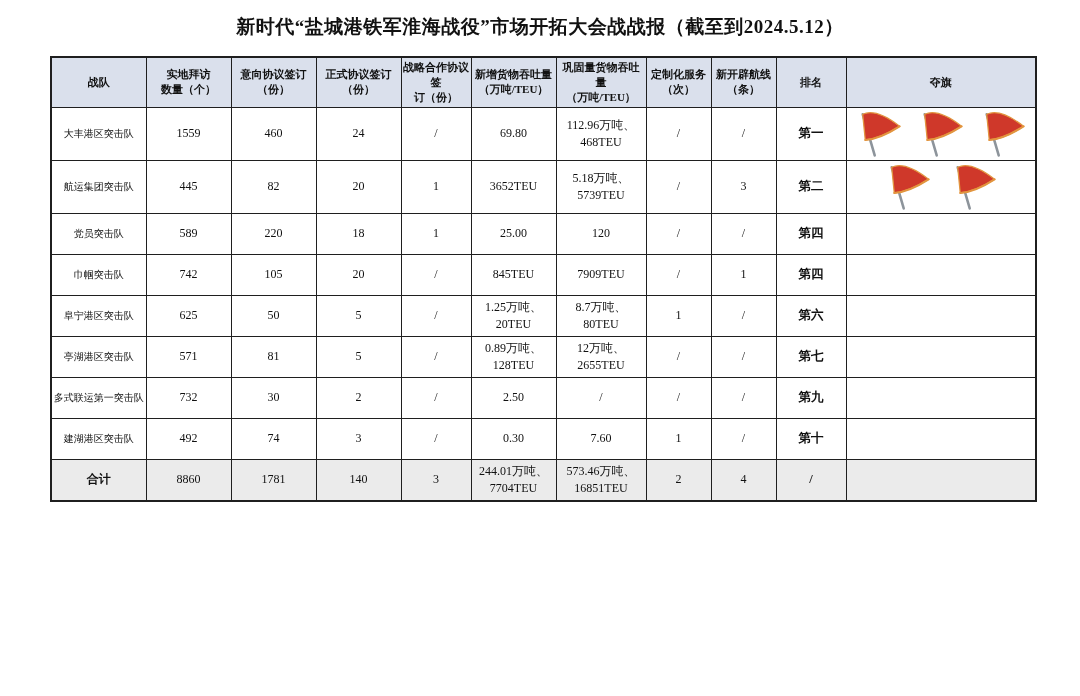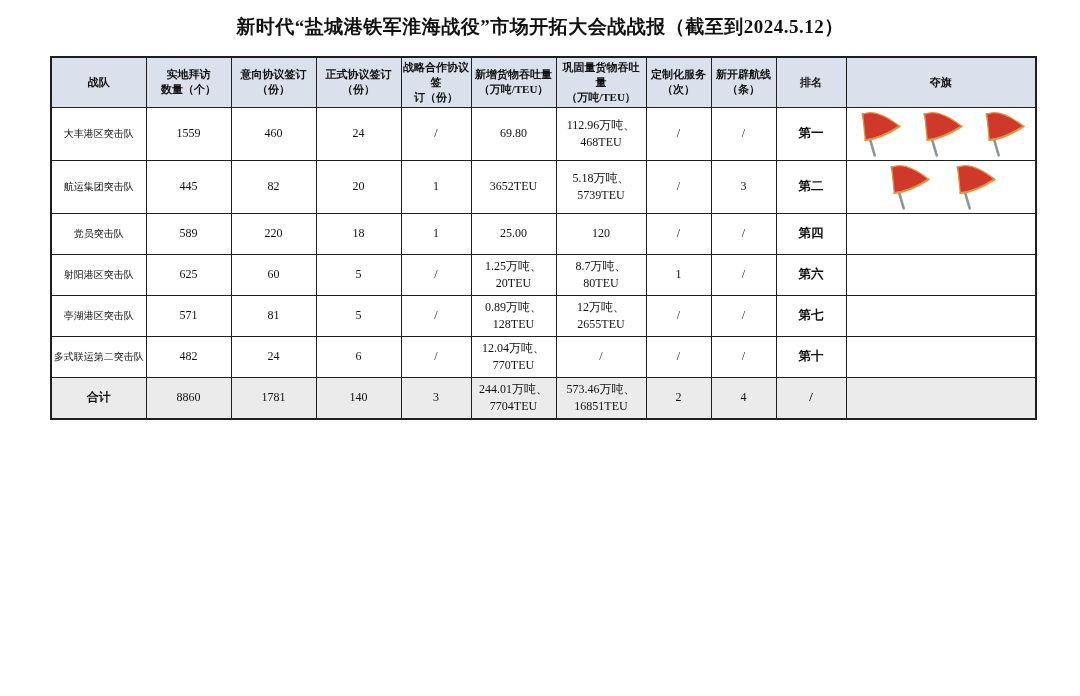--- a/index.html
+++ b/index.html
@@ -139,23 +139,36 @@
         <td>18</td>
         <td>1</td>
         <td>25.00</td>
         <td>120</td>
         <td>/</td>
         <td>/</td>
         <td class="rank">第四</td>
         <td></td>
       </tr>
       <tr>
-        <td class="team">射阳港区突击队</td>
+        <td class="team">巾帼突击队</td>
+        <td>742</td>
+        <td>105</td>
+        <td>20</td>
+        <td>/</td>
+        <td>845TEU</td>
+        <td>7909TEU</td>
+        <td>/</td>
+        <td>1</td>
+        <td class="rank">第四</td>
+        <td></td>
+      </tr>
+      <tr>
+        <td class="team">阜宁港区突击队</td>
         <td>625</td>
-        <td>60</td>
+        <td>50</td>
         <td>5</td>
         <td>/</td>
         <td>1.25万吨、
 20TEU</td>
         <td>8.7万吨、
 80TEU</td>
         <td>1</td>
         <td>/</td>
         <td class="rank">第六</td>
         <td></td>
@@ -169,29 +182,41 @@
         <td>0.89万吨、
 128TEU</td>
         <td>12万吨、
 2655TEU</td>
         <td>/</td>
         <td>/</td>
         <td class="rank">第七</td>
         <td></td>
       </tr>
       <tr>
-        <td class="team">多式联运第二突击队</td>
-        <td>482</td>
-        <td>24</td>
-        <td>6</td>
-        <td>/</td>
-        <td>12.04万吨、
-770TEU</td>
-        <td>/</td>
-        <td>/</td>
+        <td class="team">多式联运第一突击队</td>
+        <td>732</td>
+        <td>30</td>
+        <td>2</td>
+        <td>/</td>
+        <td>2.50</td>
+        <td>/</td>
+        <td>/</td>
+        <td>/</td>
+        <td class="rank">第九</td>
+        <td></td>
+      </tr>
+      <tr>
+        <td class="team">建湖港区突击队</td>
+        <td>492</td>
+        <td>74</td>
+        <td>3</td>
+        <td>/</td>
+        <td>0.30</td>
+        <td>7.60</td>
+        <td>1</td>
         <td>/</td>
         <td class="rank">第十</td>
         <td></td>
       </tr>
       <tr class="total">
         <td class="team">合计</td>
         <td>8860</td>
         <td>1781</td>
         <td>140</td>
         <td>3</td>

